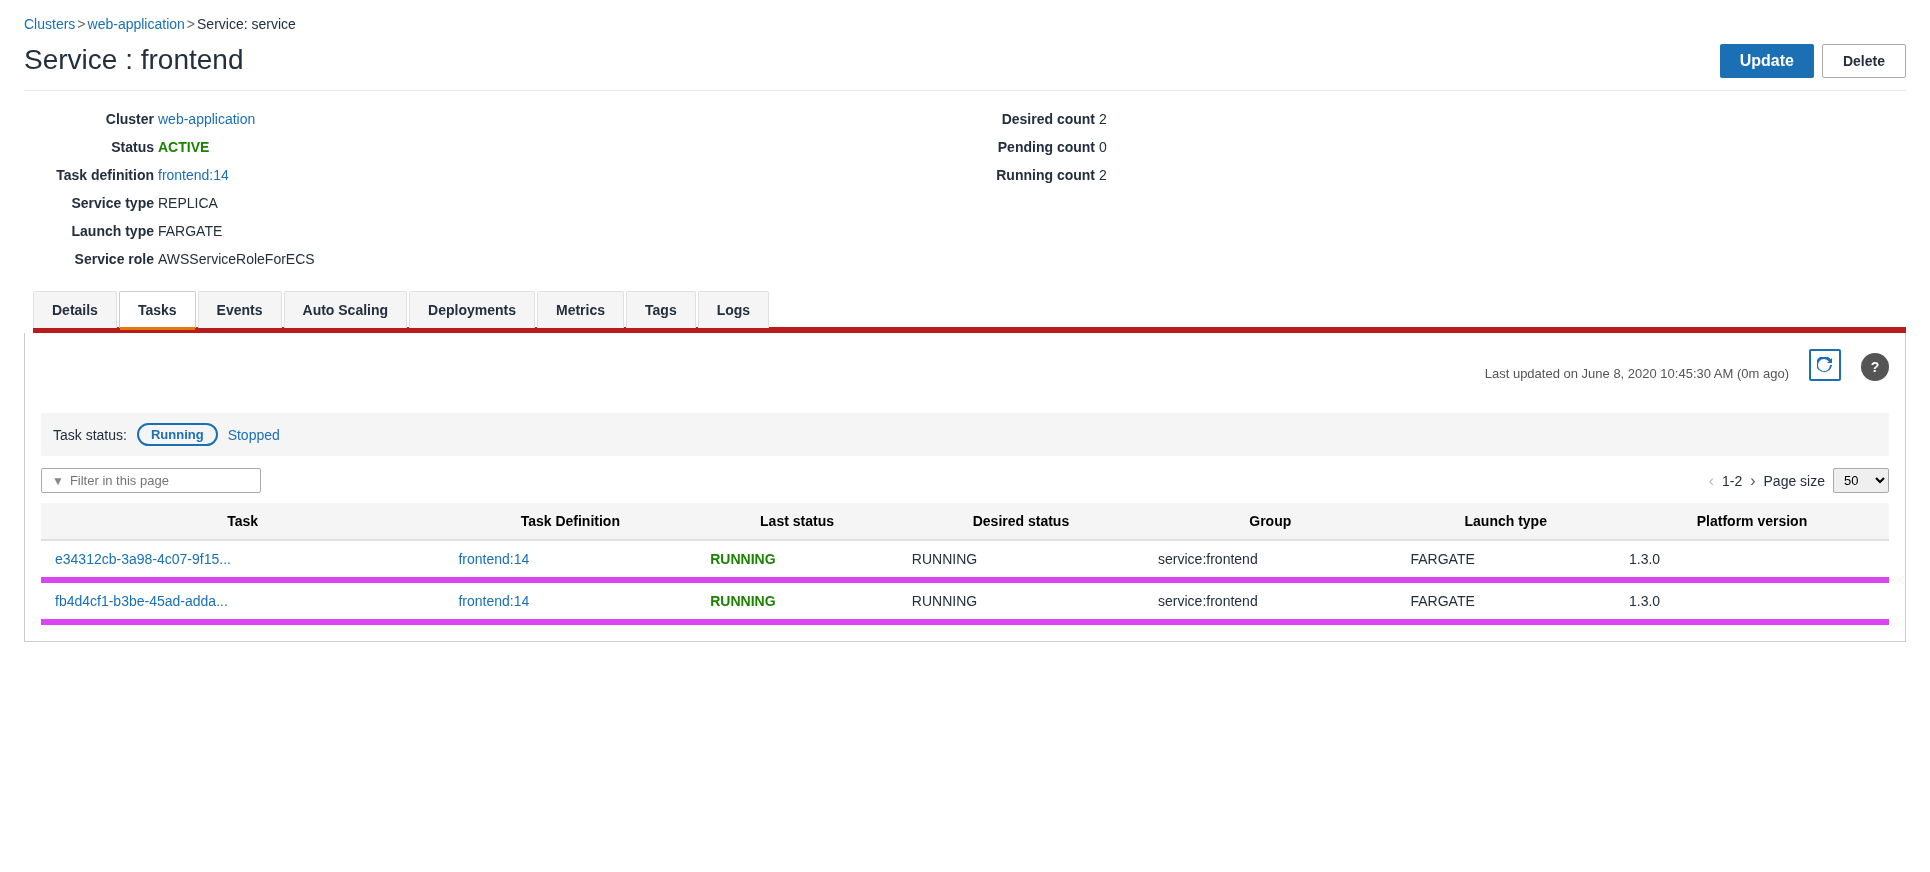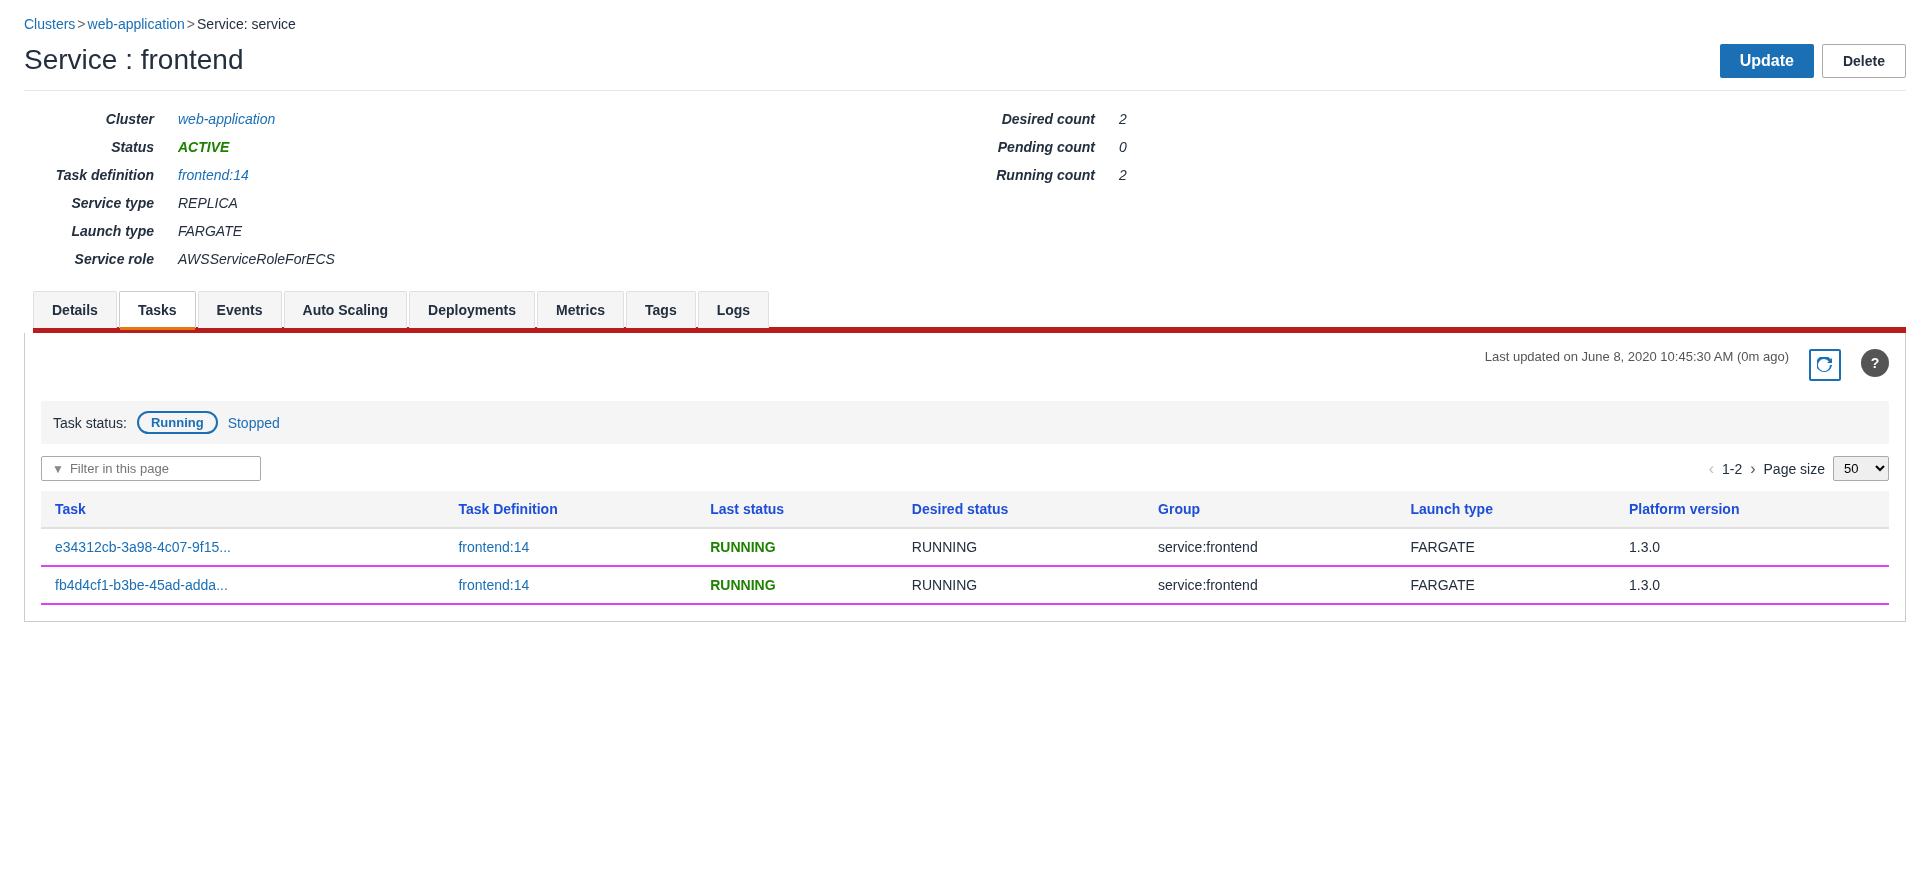--- a/index.html
+++ b/index.html
@@ -71,22 +71,21 @@
       gap: 0;
       margin-bottom: 24px;
     }
     .detail-group {
       display: flex;
       flex-direction: column;
       gap: 12px;
     }
     .detail-row {
       display: flex;
-      gap: 24px;
-      font-style: italic;
+      gap: 4px;
     }
     .detail-label {
       font-weight: 600;
       color: #232f3e;
       min-width: 130px;
       text-align: right;
     }
     .detail-value {
       color: #232f3e;
     }
@@ -144,23 +143,23 @@
     .tab-content {
       border: 1px solid #ccc;
       border-top: none;
       padding: 16px;
       background: #fff;
     }
 
     .toolbar-row {
       display: flex;
       justify-content: flex-end;
-      align-items: flex-start;
+      align-items: flex-end;
       gap: 20px;
-      margin-bottom: 20px;
+      margin-bottom: 32px;
       font-size: 13px;
       color: #555;
     }
     .refresh-btn {
       border: 2px solid #1a6fb5;
       background: #fff;
       width: 32px;
       height: 32px;
       border-radius: 2px;
       cursor: pointer;
@@ -261,30 +260,30 @@
       font-size: 13px;
       border-radius: 2px;
     }
 
     .data-table {
       width: 100%;
       border-collapse: collapse;
       font-size: 14px;
     }
     .data-table th {
-      text-align: left;
+      text-align: center;
       padding: 10px 14px;
       font-weight: 700;
       background: #f5f5f5;
       border-bottom: 2px solid #e0e0e0;
-      color: #1d4ed8;
+      color: #000000;
     }
     .data-table td {
       padding: 10px 14px;
-      border-bottom: 2px solid #d946ef;
+      border-bottom: 6px solid #d946ef;
       color: #232f3e;
     }
     .cell-link {
       color: #1a6fb5;
       text-decoration: none;
       cursor: pointer;
     }
     .status-running {
       color: #1d8102;
       font-weight: 600;

